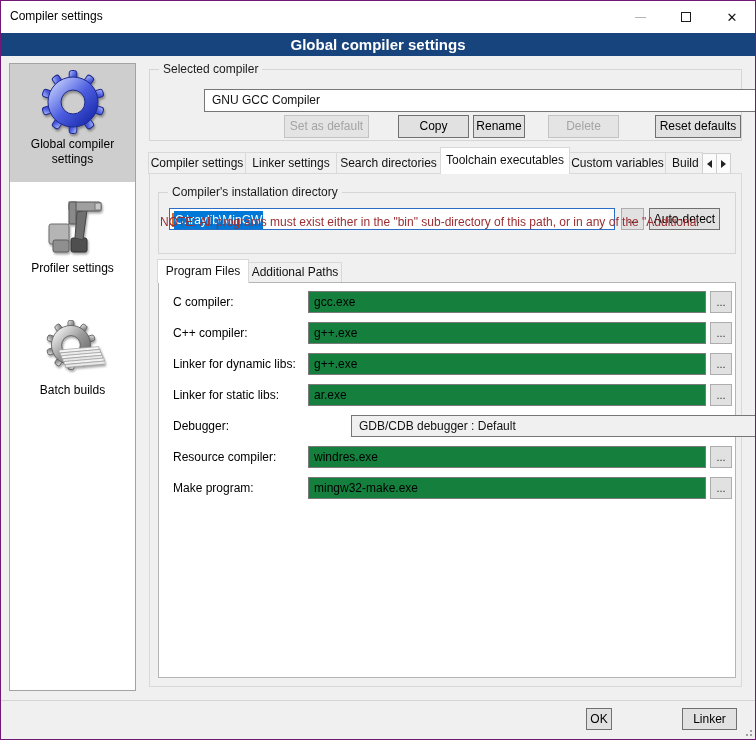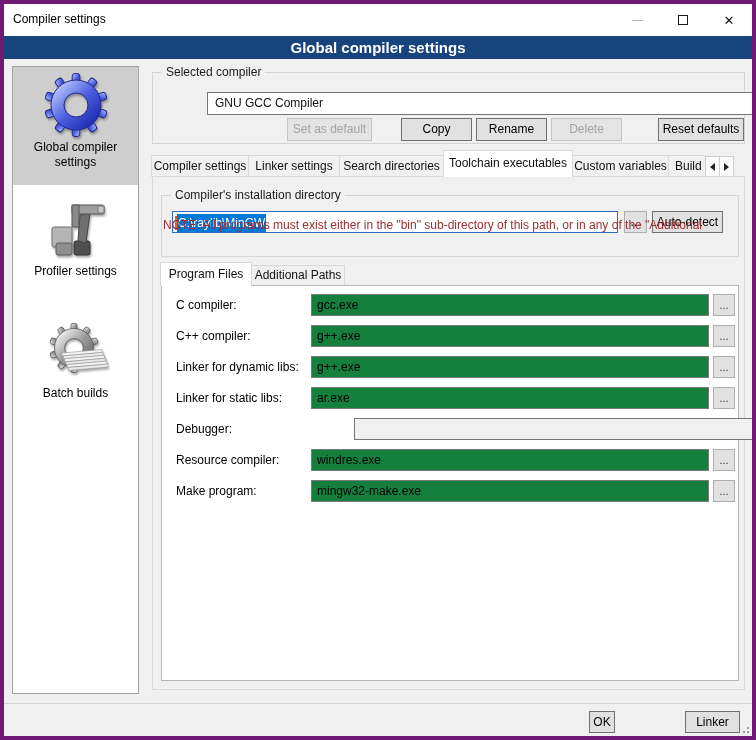--- a/index.html
+++ b/index.html
@@ -1,20 +1,20 @@
 <!DOCTYPE html>
 <html><head>
 <meta charset="utf-8">
 <style>
   * { margin:0; padding:0; box-sizing:border-box; }
   html,body { width:756px; height:740px; }
   body { font-family:"Liberation Sans", sans-serif; font-size:12px; color:#111; }
 
   .win { position:relative; width:756px; height:740px; background:#f0f0f0;
-         border:4px solid #701a75; overflow:hidden; }
+         border:1px solid #701a75; overflow:hidden; }
 
   
   .titlebar { position:absolute; left:0; top:0; width:100%; height:32px; background:#ffffff; }
   .titlebar .title { position:absolute; left:9px; top:0; line-height:31px; font-size:12px; color:#000; }
   .tb-btns { position:absolute; right:0; top:0; height:32px; display:flex; }
   .tbtn { width:46px; height:32px; display:flex; align-items:center; justify-content:center; }
   .glyph-min { width:11px; height:1px; background:#b3b3b3; display:block; }
   .glyph-max { width:10px; height:10px; border:1px solid #1a1a1a; display:block; }
   .glyph-close { font-size:13px; color:#111; line-height:1; }
 
@@ -211,21 +211,21 @@
 
   <div class="groupbox" style="left:148px; top:68px; width:593px; height:72px;">
     <span class="legend">Selected compiler</span>
     <div class="combo" style="left:11px; top:19px; width:571px;">
       <span class="val">GNU GCC Compiler</span>
       <span class="chev"></span>
     </div>
   </div>
   <button class="btn disabled" style="left:283px; top:114px; width:85px;">Set as default</button>
   <button class="btn" style="left:397px; top:114px; width:71px;">Copy</button>
-  <button class="btn" style="left:472px; top:114px; width:71px;">Rename</button>
+  <button class="btn" style="left:472px; top:114px; width:52px;">Rename</button>
   <button class="btn disabled" style="left:547px; top:114px; width:71px;">Delete</button>
   <button class="btn" style="left:654px; top:114px; width:86px;">Reset defaults</button>
 
   <div class="tabbar">
     <div class="tab" style="width:98px;">Compiler settings</div>
     <div class="tab" style="width:92px;">Linker settings</div>
     <div class="tab" style="width:105px;">Search directories</div>
     <div class="tab active" style="width:130px;">Toolchain executables</div>
     <div class="tab" style="width:97px;">Custom variables</div>
     <div class="tab" style="width:38px; text-align:left; padding-left:6px;">Build options</div>
@@ -276,20 +276,21 @@
 
       <div class="row" style="top:101px;">
         <span class="flabel">Linker for static libs:</span>
         <input class="finput" value="ar.exe" style="">
         <button class="fbrowse">...</button>
       </div>
 
       <div class="row" style="top:132px;">
         <span class="flabel">Debugger:</span>
         <div class="combo gray fcombo" style="height:22px;">
+          <span class="val" style="line-height:20px;">GDB/CDB debugger : Default</span>
           <span class="chev" style="top:6px;"></span>
         </div>
       </div>
 
       <div class="row" style="top:163px;">
         <span class="flabel">Resource compiler:</span>
         <input class="finput" value="windres.exe" style="">
         <button class="fbrowse">...</button>
       </div>
 

